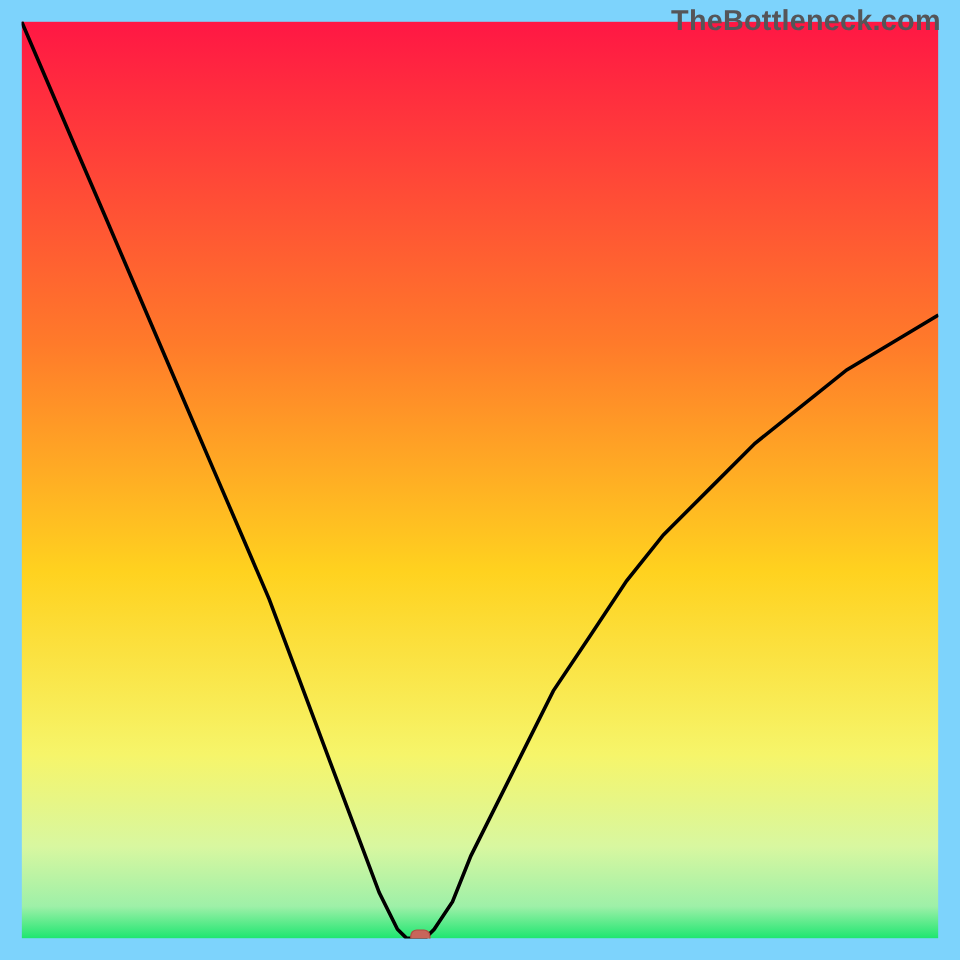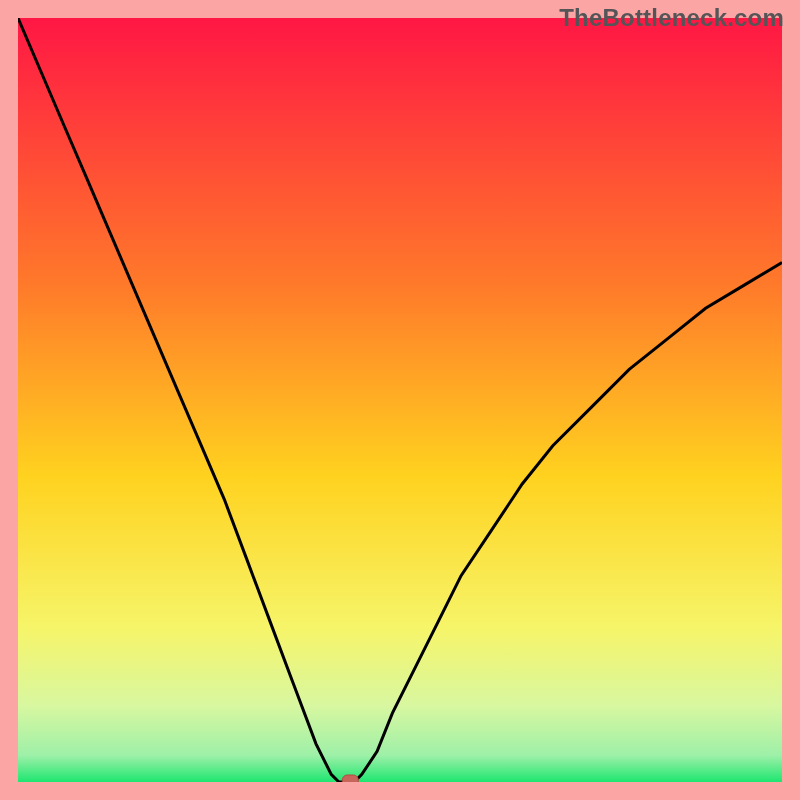--- a/index.html
+++ b/index.html
@@ -7,21 +7,21 @@
     padding: 0;
     width: 800px;
     height: 800px;
     overflow: hidden;
     background: #000;
     font-family: Arial, Helvetica, sans-serif;
   }
   .frame {
     width: 800px;
     height: 800px;
-    background: #fca5a5;
+    background: #7dd3fc;
     position: relative;
   }
   .watermark {
     position: absolute;
     top: 4px;
     right: 16px;
     color: #555558;
     font-size: 24px;
     font-weight: 600;
     letter-spacing: 0.2px;

